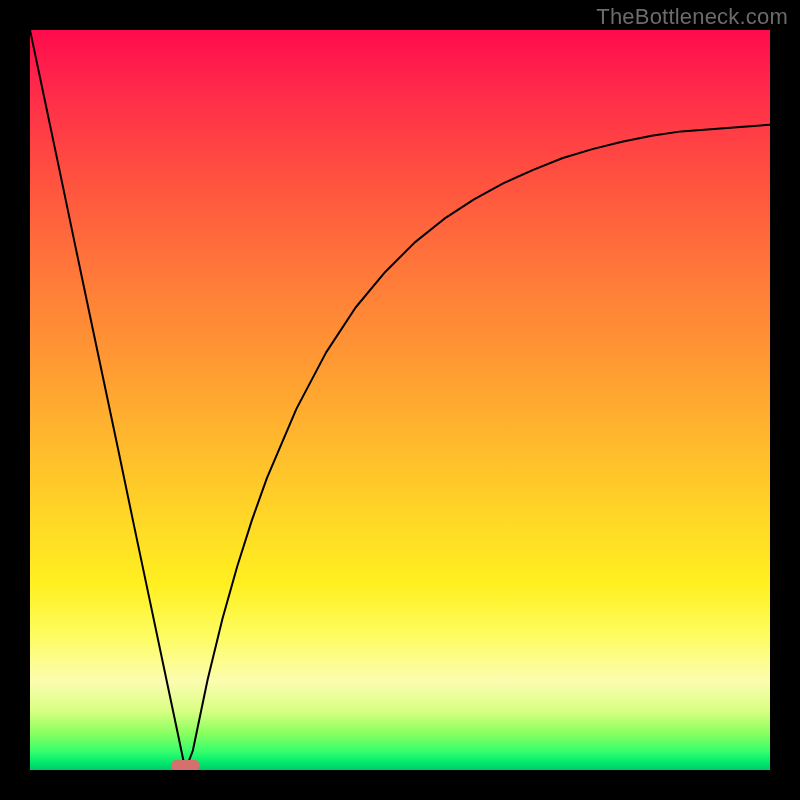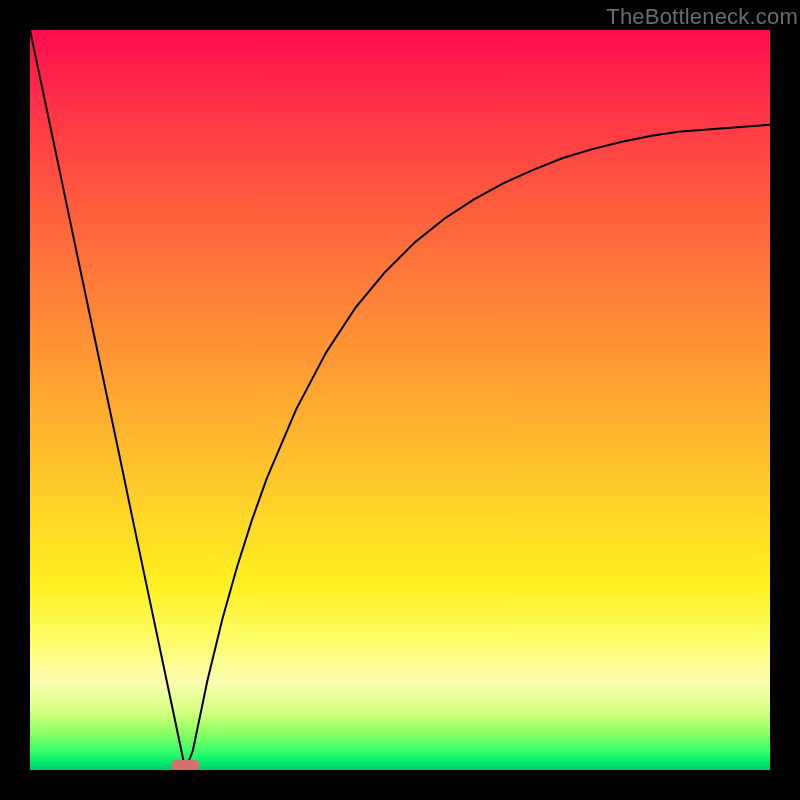--- a/index.html
+++ b/index.html
@@ -56,21 +56,21 @@
     stroke-linejoin: round;
     stroke-linecap: round;
   }
   .marker {
     fill: #d6706d;
     stroke: none;
   }
   .watermark {
     position: absolute;
     top: 4px;
-    right: 2px;
+    right: 12px;
     color: #6b6b6b;
     font-size: 22px;
     font-weight: 500;
     letter-spacing: 0.2px;
     user-select: none;
   }
 </style>
 </head>
 <body>
 

